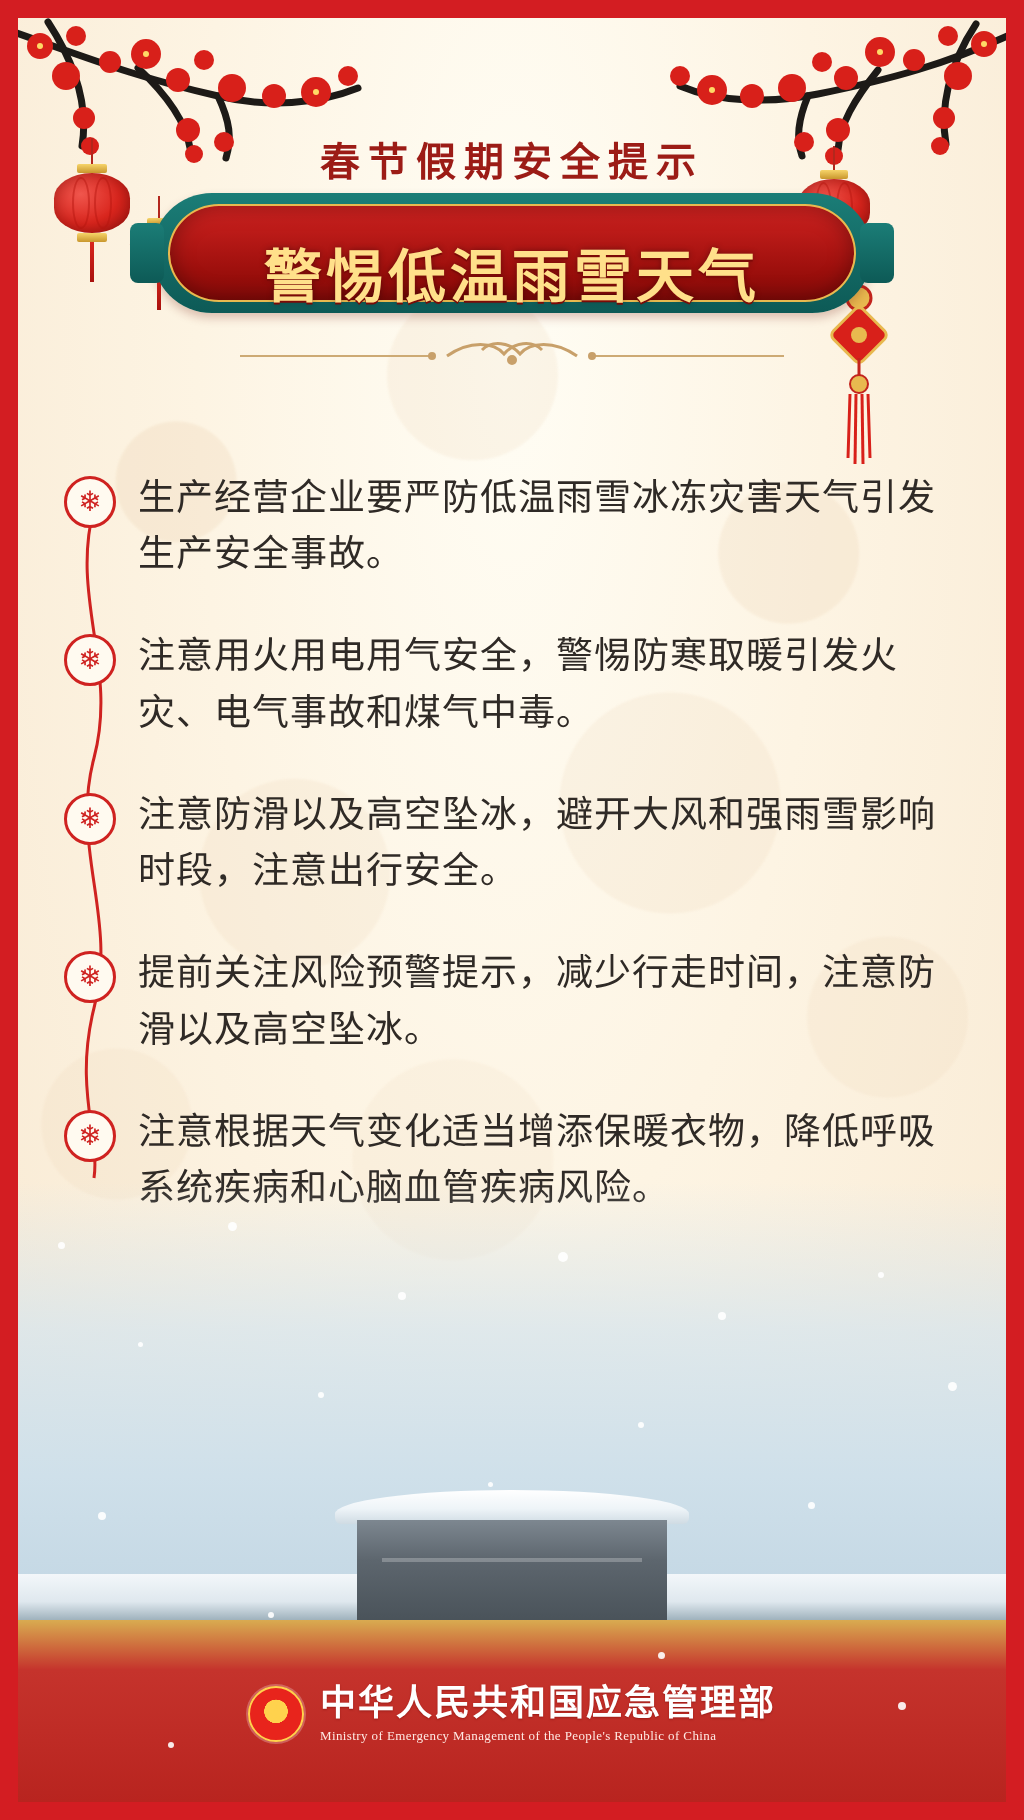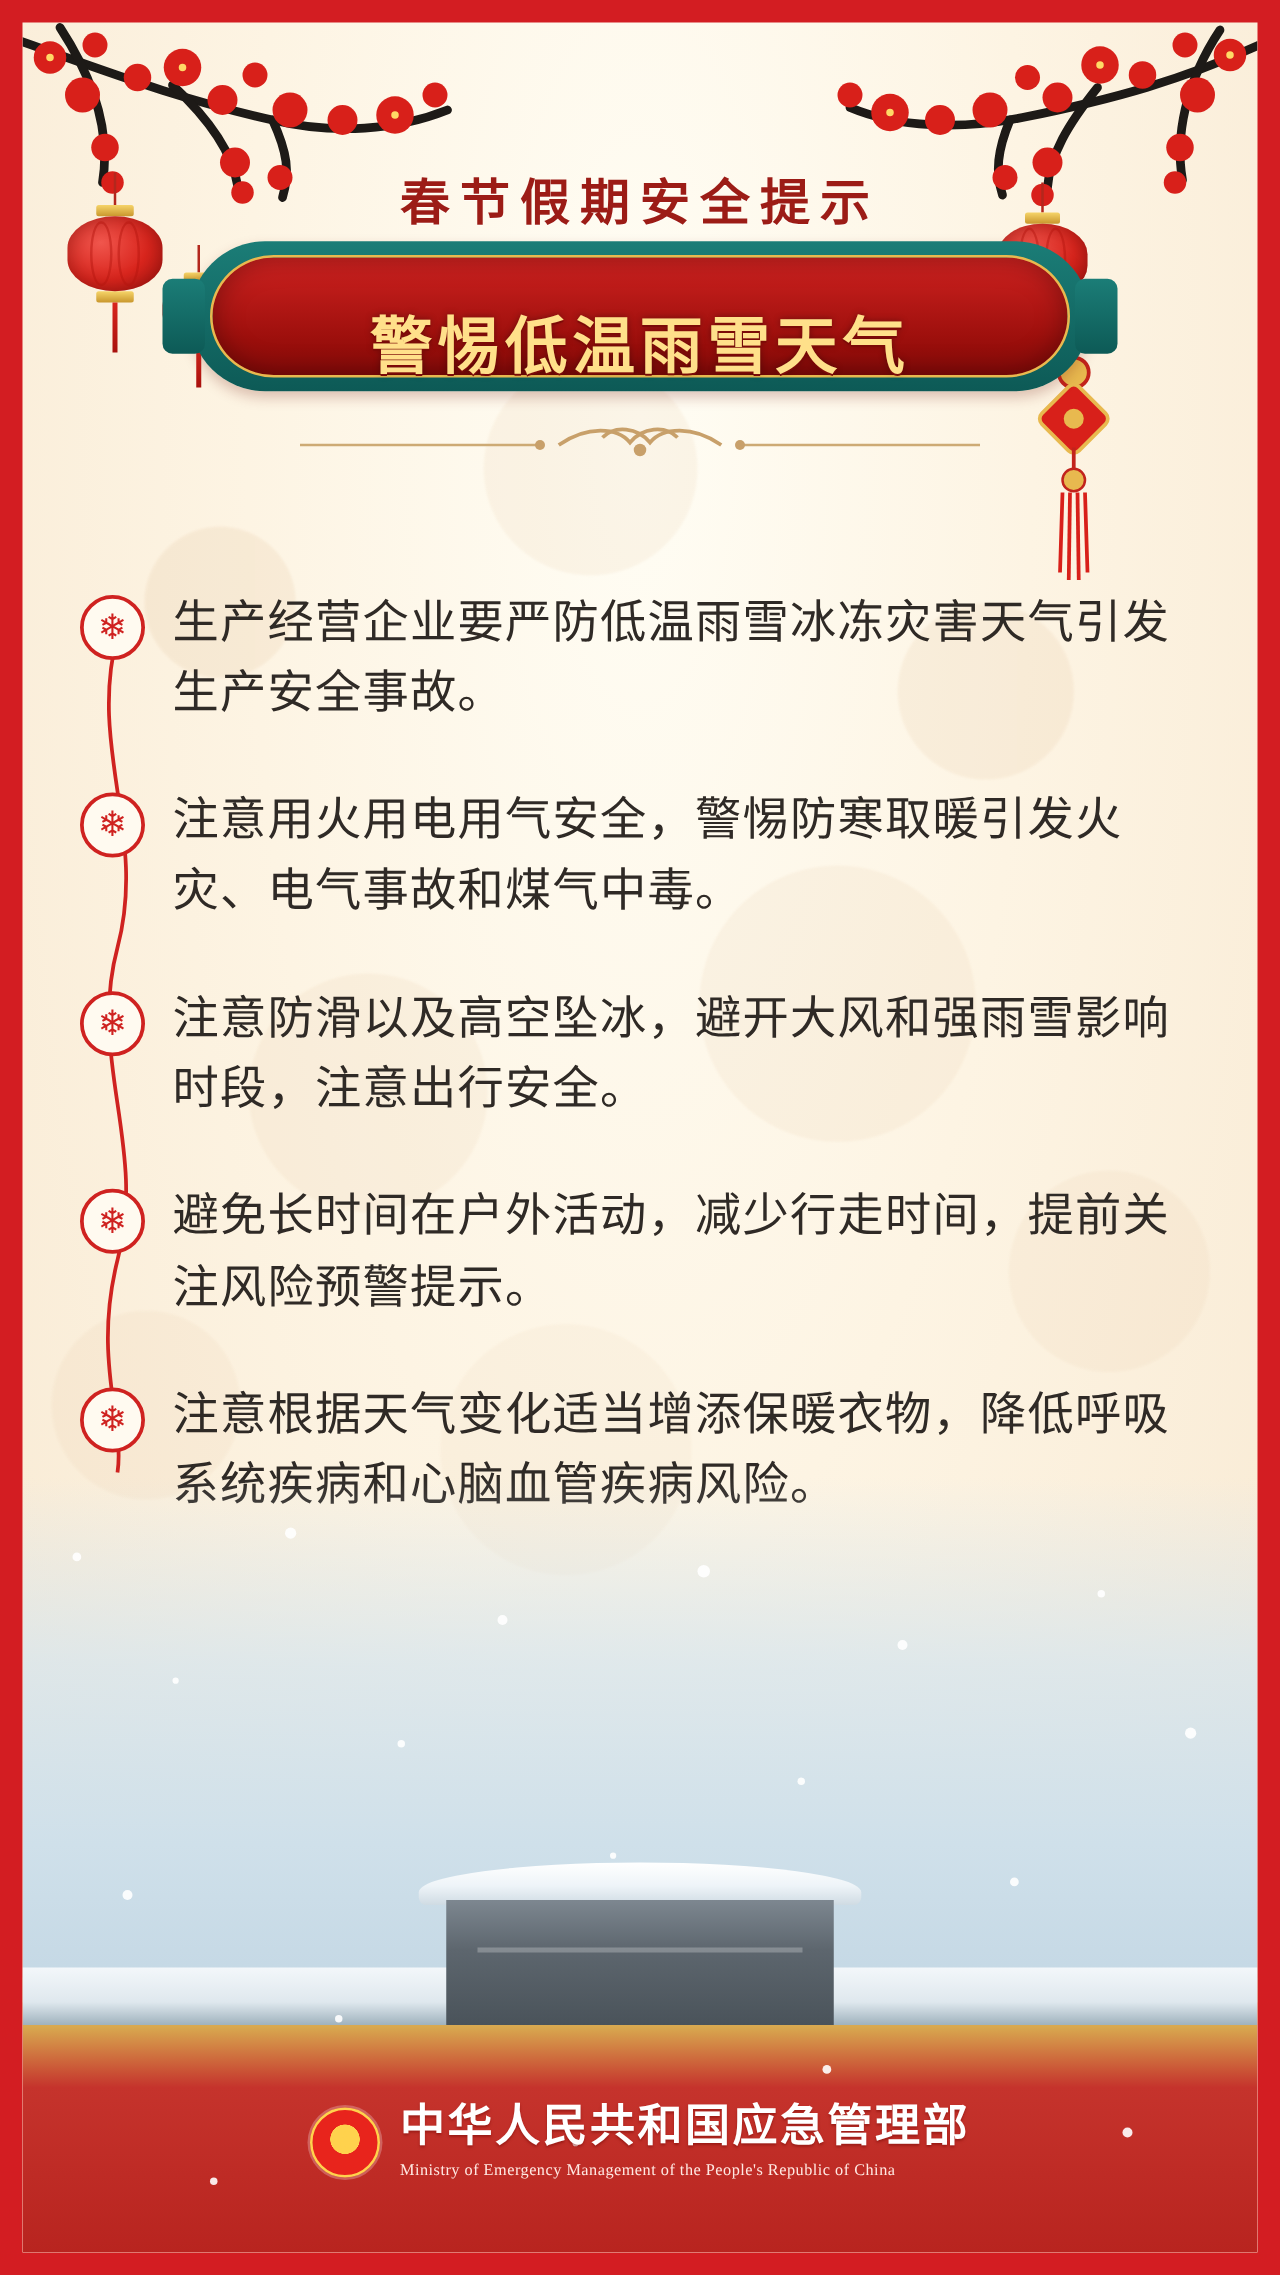--- a/index.html
+++ b/index.html
@@ -129,22 +129,22 @@
     border-radius: 52px / 50px;
     border: 2px solid #e8b94f;
     box-shadow: inset 0 0 22px rgba(0,0,0,.35);
   }
   .plaque-title {
     position: absolute;
     inset: 0;
     display: flex;
     align-items: center;
     justify-content: center;
-    font-family: Liberation Sans, sans-serif;
-    font-size: 50px;
+    font-family: Liberation Mono, monospace;
+    font-size: 58px;
     font-weight: bold;
     letter-spacing: 4px;
     color: #ffe08a;
     text-shadow: 0 2px 0 #7c0a07, 0 0 6px rgba(0,0,0,.35);
     margin-top: 37px;
   }
 
   
   .divider {
     position: absolute;
@@ -284,21 +284,21 @@
     inset: 0;
     display: flex; align-items: center; justify-content: center;
     color: #ffd24d;
     font-size: 22px;
   }
   .org {
     text-align: left;
     color: #ffffff;
   }
   .org-cn {
-    font-family: Liberation Mono, monospace;
+    font-family: Liberation Serif, serif;
     font-size: 36px;
     font-weight: bold;
     letter-spacing: 2px;
     line-height: 1.1;
     text-shadow: 0 1px 2px rgba(120,10,5,.5);
   }
   .org-en {
     font-family: "Liberation Serif", serif;
     font-size: 13px;
     letter-spacing: .4px;
@@ -446,21 +446,21 @@
       <div class="tip">
         <div class="bullet">❄</div>
         <div class="tip-text">注意用火用电用气安全，警惕防寒取暖引发火灾、电气事故和煤气中毒。</div>
       </div>
       <div class="tip">
         <div class="bullet">❄</div>
         <div class="tip-text">注意防滑以及高空坠冰，避开大风和强雨雪影响时段，注意出行安全。</div>
       </div>
       <div class="tip">
         <div class="bullet">❄</div>
-        <div class="tip-text">避免长时间在户外活动，减少行走时间，提前关注风险预警提示。</div>
+        <div class="tip-text">提前关注风险预警提示，减少行走时间，注意防滑以及高空坠冰。</div>
       </div>
       <div class="tip">
         <div class="bullet">❄</div>
         <div class="tip-text">注意根据天气变化适当增添保暖衣物，降低呼吸系统疾病和心脑血管疾病风险。</div>
       </div>
     </div>
 
     <div class="scene">
       <div class="sky"></div>
       <div class="ground"></div>

